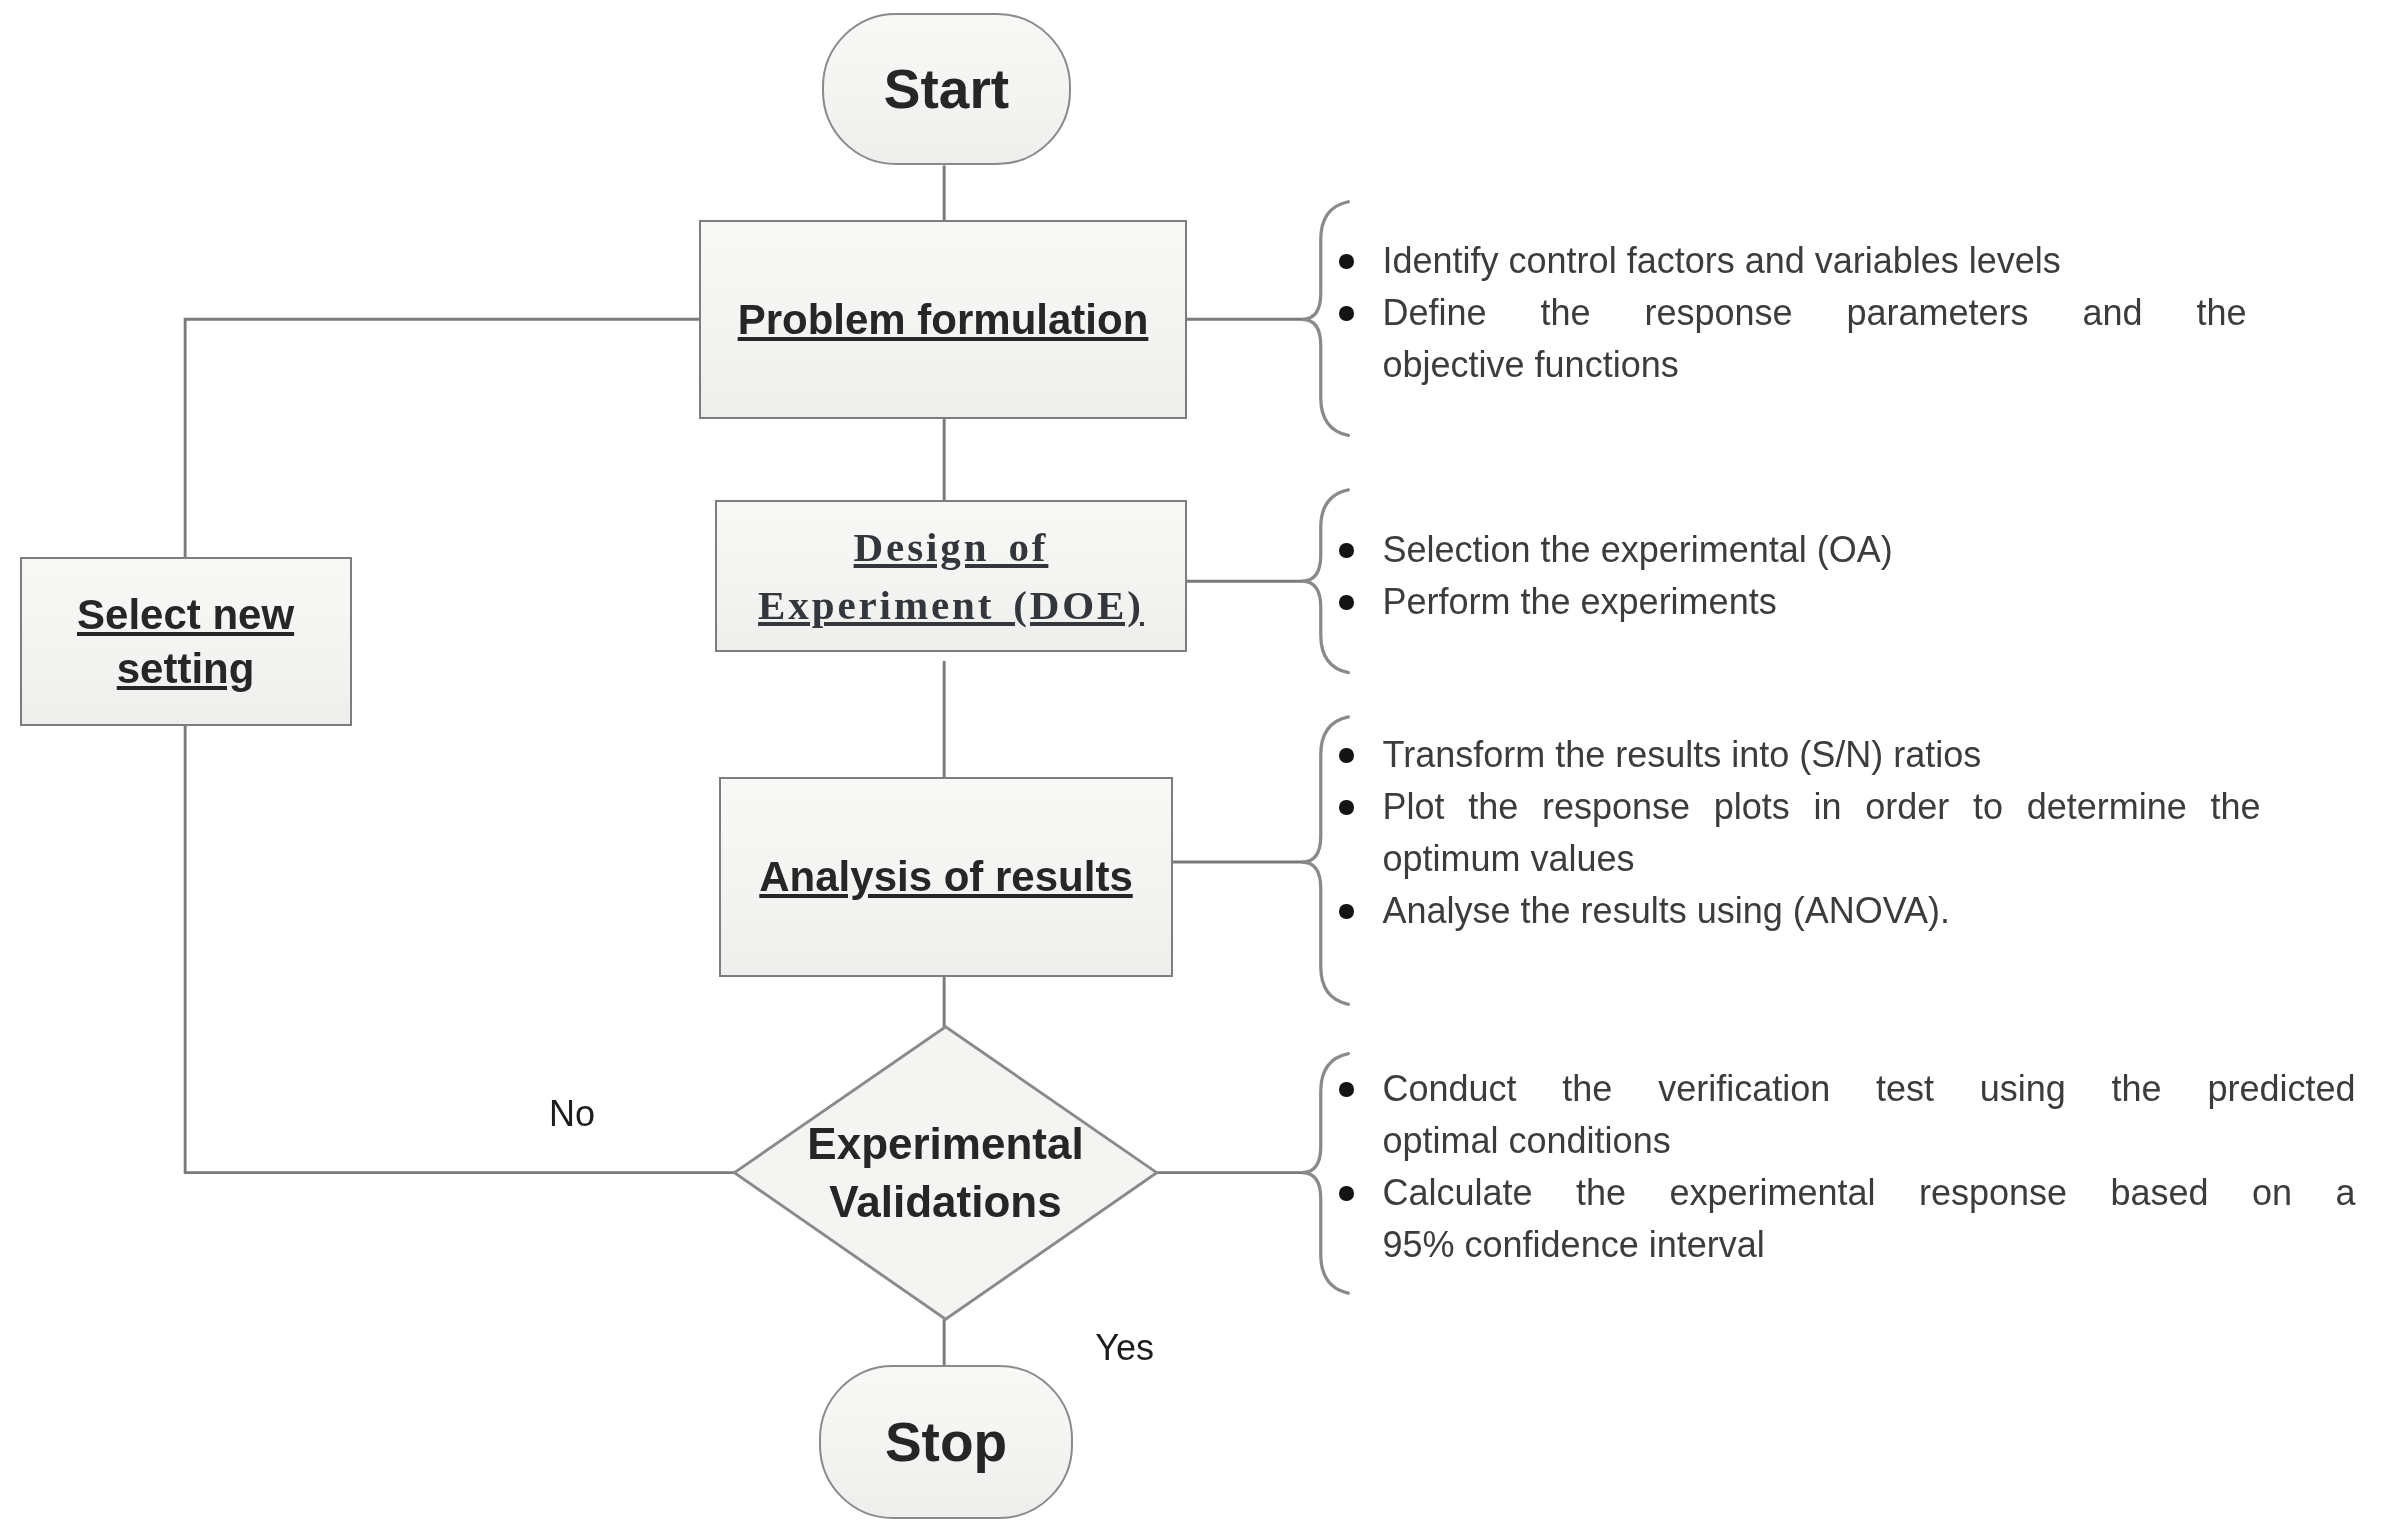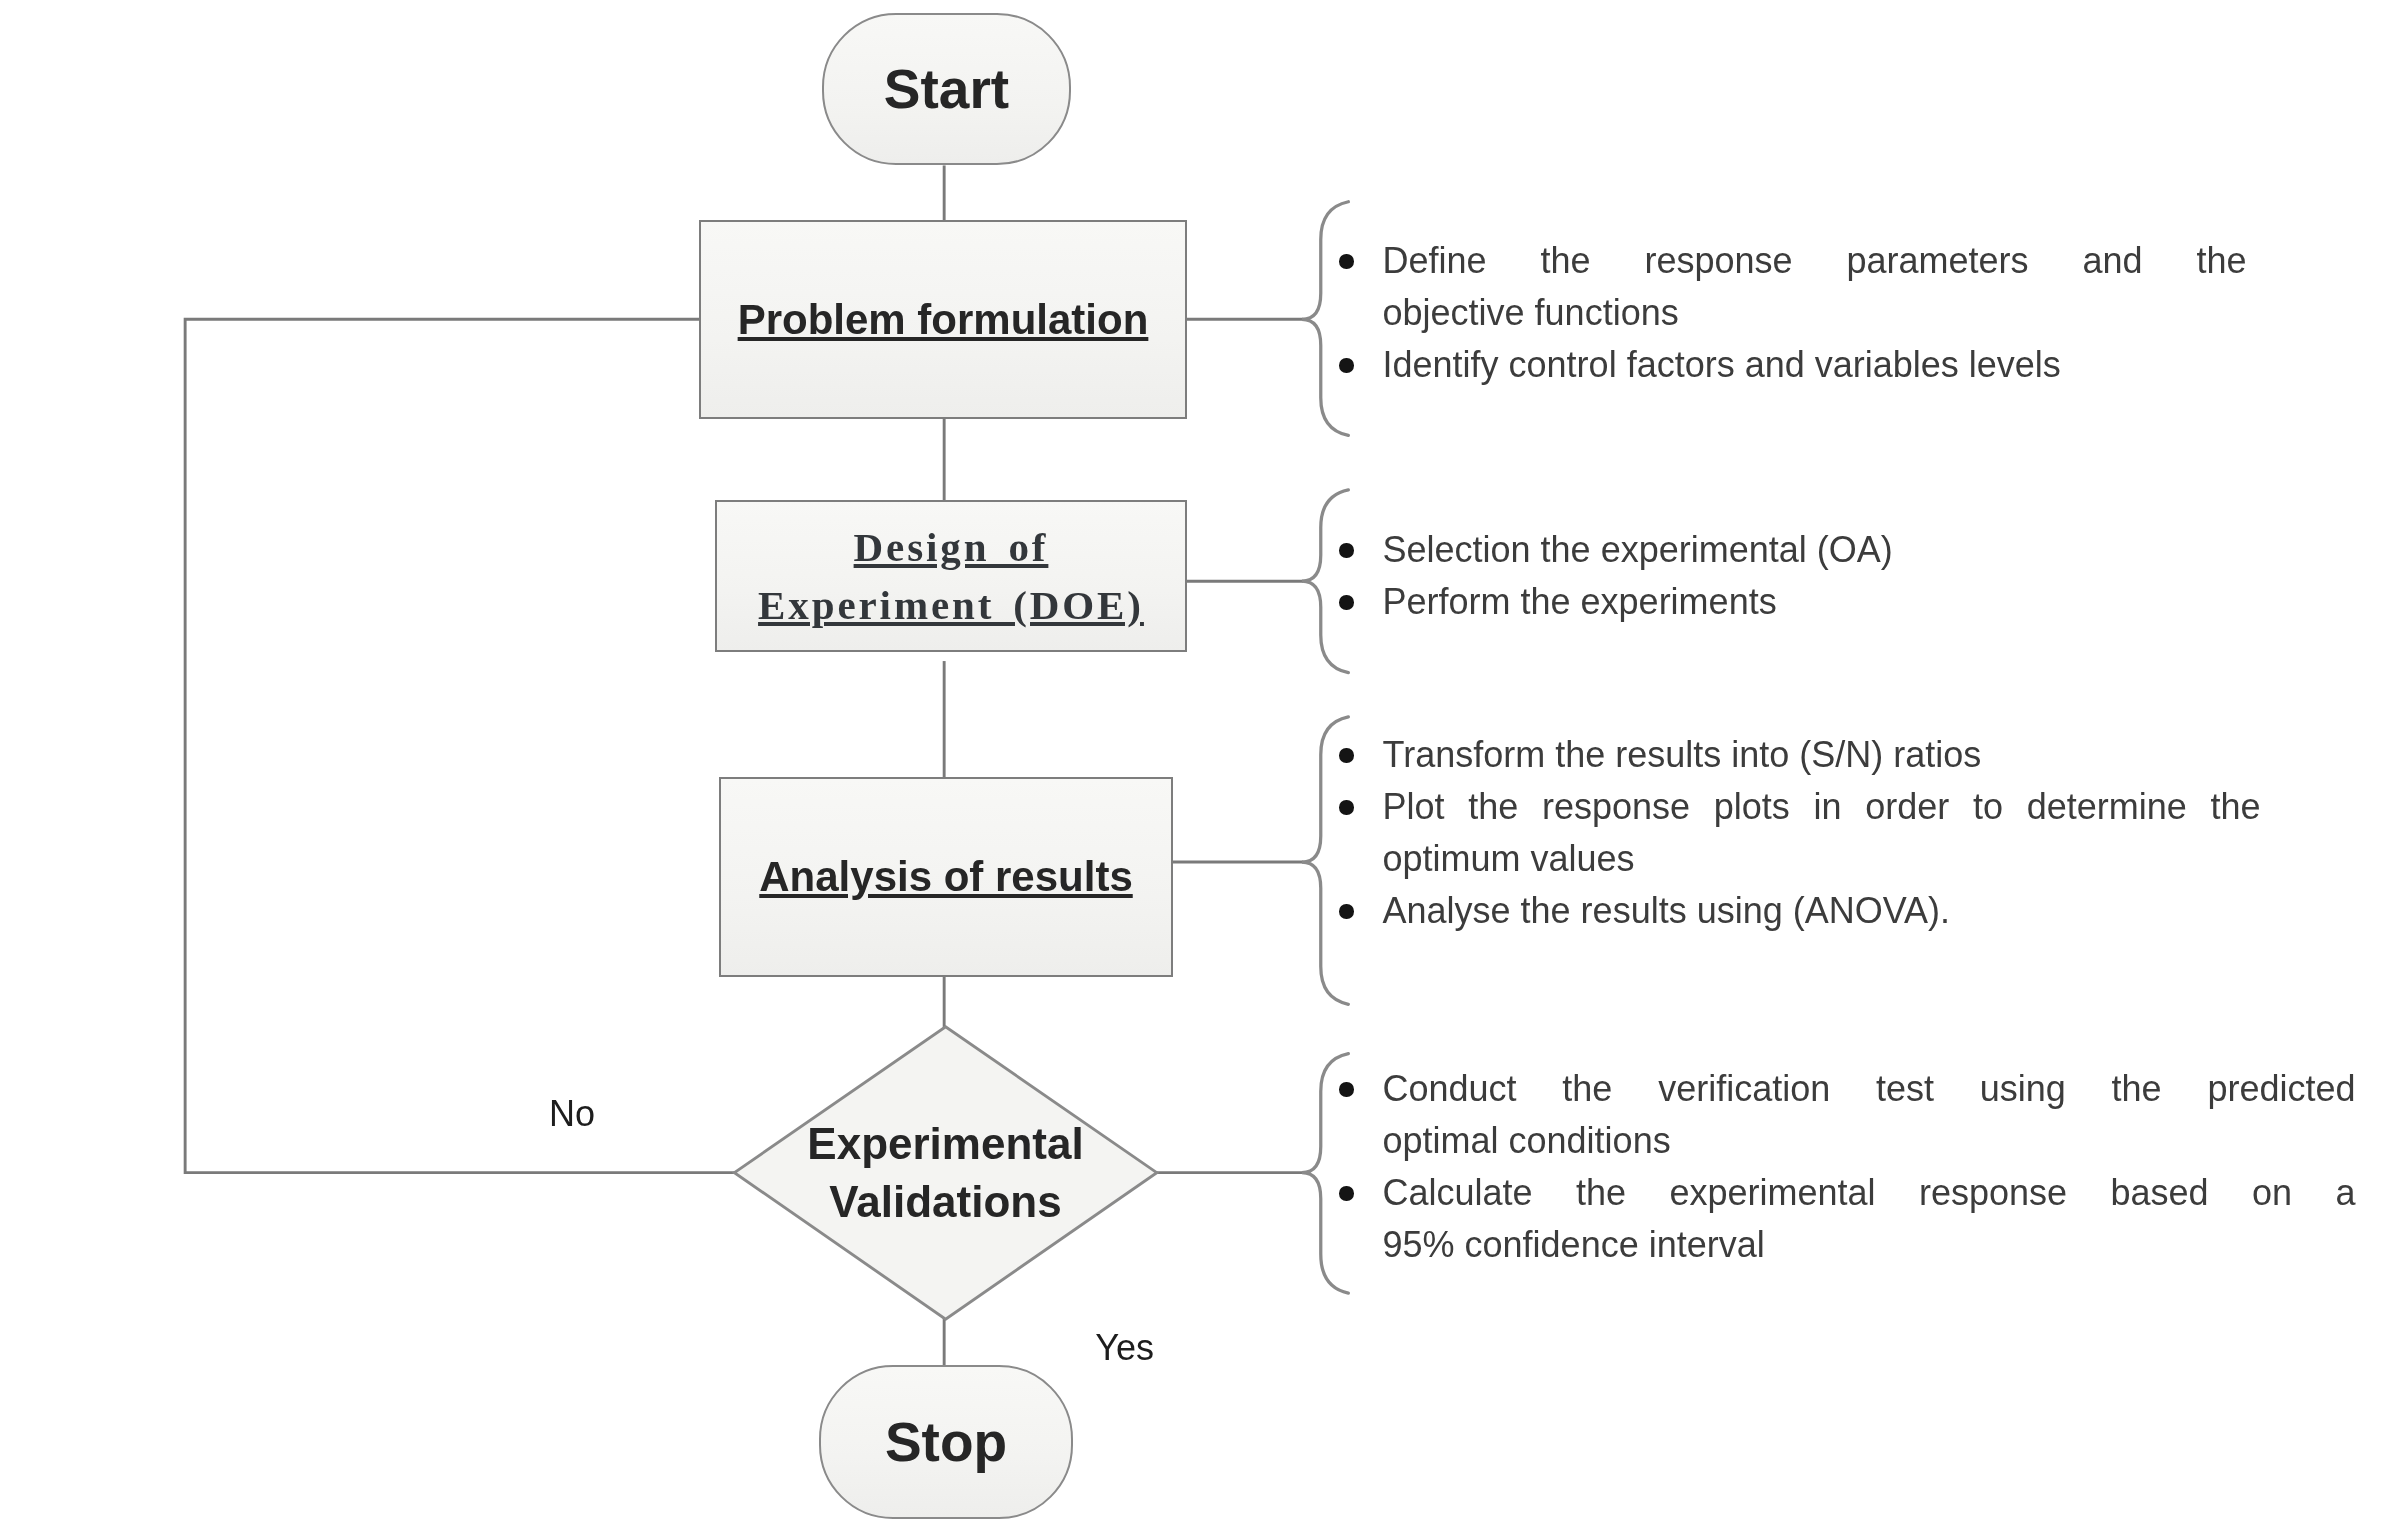--- a/index.html
+++ b/index.html
@@ -77,40 +77,44 @@
 
   <div class="node rect" style="left:719px;top:777px;width:454px;height:200px;">
     <div class="lbl">Analysis of results</div>
   </div>
 
   <div class="dlabel" style="left:764px;top:1092px;width:363px;height:161px;">
     <div class="lbl">Experimental</div>
     <div class="lbl">Validations</div>
   </div>
 
+  <div class="node rect" style="left:19.6px;top:557px;width:332px;height:169px;">
+    <div class="lbl">Select new</div>
+    <div class="lbl">setting</div>
+  </div>
 
   <div class="node stadium" style="left:819px;top:1365px;width:254px;height:154px;">
     <div class="lbl">Stop</div>
   </div>
 
   <div class="edgelbl" style="left:479px;top:1093px;width:116px;">No</div>
   <div class="edgelbl" style="left:1031px;top:1327px;width:123px;">Yes</div>
 
   <div class="ann b1" style="left:1339px;top:235px;">
     <div class="item">
       <span class="bullet"></span>
       <div class="itext">
-        <div class="line fill">Define the response parameters and the</div>
-        <div class="line">objective functions</div>
+        <div class="line">Identify control factors and variables levels</div>
       </div>
     </div>
     <div class="item">
       <span class="bullet"></span>
       <div class="itext">
-        <div class="line">Identify control factors and variables levels</div>
+        <div class="line fill">Define the response parameters and the</div>
+        <div class="line">objective functions</div>
       </div>
     </div>
   </div>
 
   <div class="ann b2" style="left:1339px;top:524px;">
     <div class="item">
       <span class="bullet"></span>
       <div class="itext">
         <div class="line">Selection the experimental (OA)</div>
       </div>

